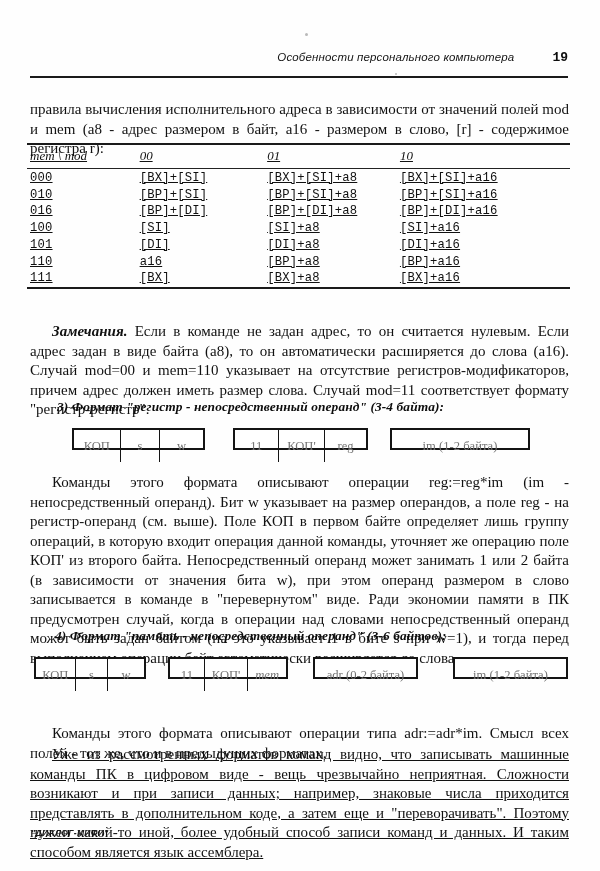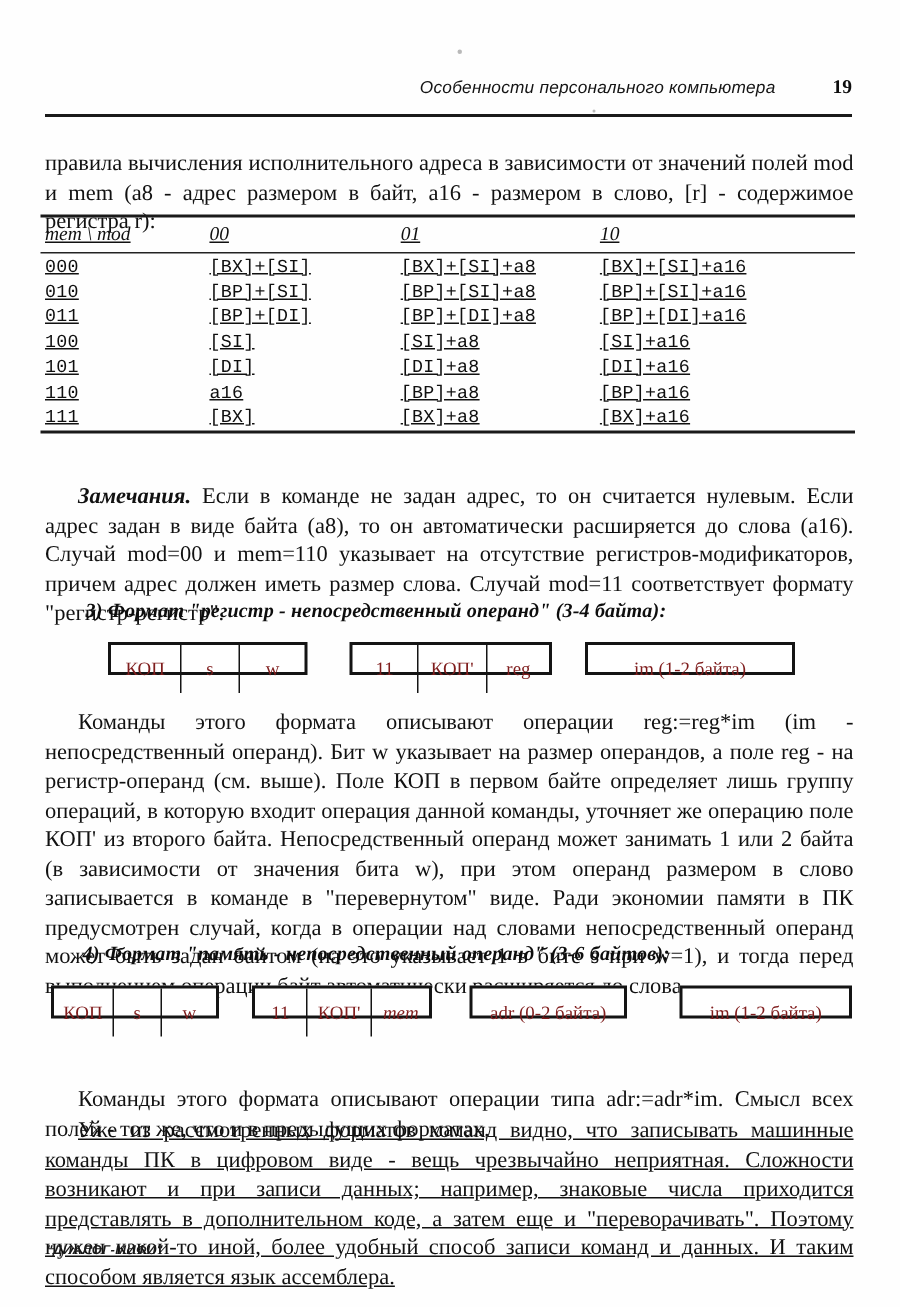--- a/index.html
+++ b/index.html
@@ -37,21 +37,21 @@
   }
   .runhead-title {
     font-family: "Liberation Sans", "DejaVu Sans", sans-serif;
     font-style: italic;
     font-size: 11.5px;
     letter-spacing: 0.15px;
     color: #141414;
     white-space: nowrap;
   }
   .runhead-pageno {
-    font-family: Liberation Serif, serif;
+    font-family: Liberation Mono, monospace;
     font-weight: bold;
     font-size: 13px;
     margin-left: 38px;
     color: #0d0d0d;
   }
   .rule-head {
     position: absolute;
     left: 30px;
     top: 76px;
     width: 538px;
@@ -159,21 +159,21 @@
     background: #ffffff;
   }
   .byte-cell {
     display: flex;
     align-items: center;
     justify-content: center;
     box-sizing: border-box;
     border-right: 1.6px solid #141414;
     font-size: 12.6px;
     line-height: 1;
-    color: #7f1d1d;
+    color: #737373;
     white-space: nowrap;
     padding: 16px 2px;
   }
   .byte-cell:last-child { border-right: none; }
   .byte-cell.ital { font-style: italic; }
 
   
   #fmt3-diagram { left: 0; top: 428px; width: 600px; }
   #fmt3-g1 { left: 72px;  width: 133px; }
   #fmt3-g1 .c1 { width: 48px; }
@@ -265,21 +265,21 @@
             <td class="col-b">[BX]+[SI]+a8</td>
             <td class="col-c">[BX]+[SI]+a16</td>
           </tr>
           <tr>
             <td class="col-mem">010</td>
             <td class="col-a">[BP]+[SI]</td>
             <td class="col-b">[BP]+[SI]+a8</td>
             <td class="col-c">[BP]+[SI]+a16</td>
           </tr>
           <tr>
-            <td class="col-mem">011</td>
+            <td class="col-mem">016</td>
             <td class="col-a">[BP]+[DI]</td>
             <td class="col-b">[BP]+[DI]+a8</td>
             <td class="col-c">[BP]+[DI]+a16</td>
           </tr>
           <tr>
             <td class="col-mem">100</td>
             <td class="col-a">[SI]</td>
             <td class="col-b">[SI]+a8</td>
             <td class="col-c">[SI]+a16</td>
           </tr>

